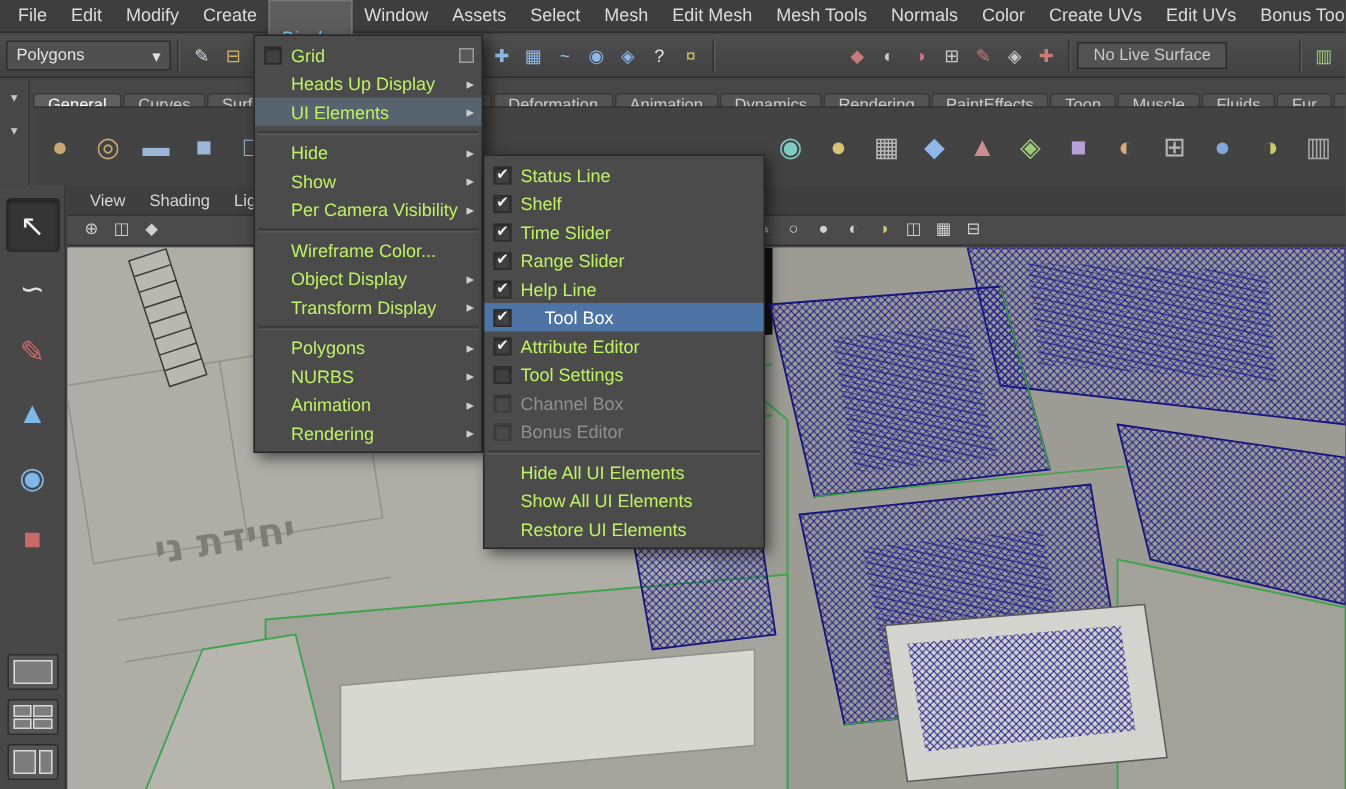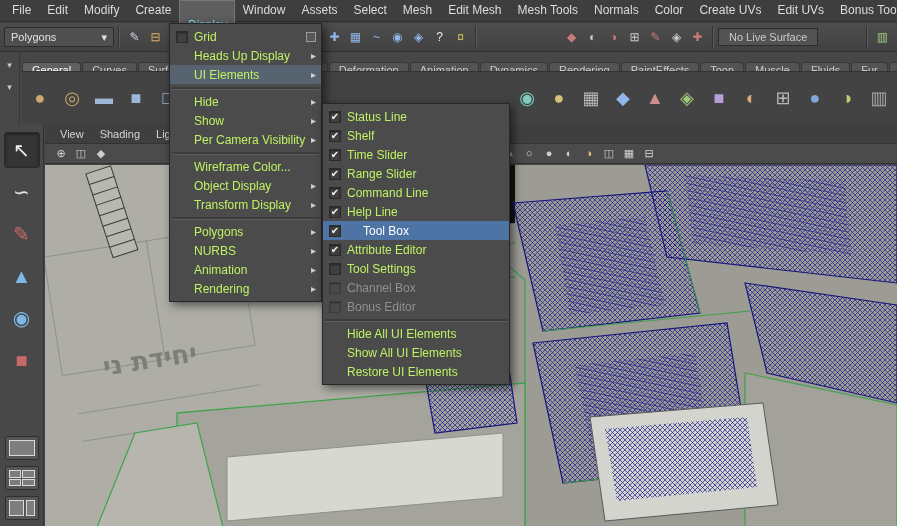--- a/index.html
+++ b/index.html
@@ -629,38 +629,32 @@
 
       </div>
       <div class="menu-row f-checked">
         <span class="mi-check"></span>
         <span class="mi-label">Range Slider</span>
         <span class="mi-arrow"></span>
 
       </div>
       <div class="menu-row f-checked">
         <span class="mi-check"></span>
-        <span class="mi-label">Command Line</span>
+        <span class="mi-label">Help Line</span>
+        <span class="mi-arrow"></span>
+
+      </div>
+      <div class="menu-row f-checked f-highlighted">
+        <span class="mi-check"></span>
+        <span class="mi-label">Tool Box</span>
         <span class="mi-arrow"></span>
 
       </div>
       <div class="menu-row f-checked">
         <span class="mi-check"></span>
-        <span class="mi-label">Help Line</span>
-        <span class="mi-arrow"></span>
-
-      </div>
-      <div class="menu-row f-checked f-highlighted">
-        <span class="mi-check"></span>
-        <span class="mi-label">Tool Box</span>
-        <span class="mi-arrow"></span>
-
-      </div>
-      <div class="menu-row f-checked">
-        <span class="mi-check"></span>
         <span class="mi-label">Attribute Editor</span>
         <span class="mi-arrow"></span>
 
       </div>
       <div class="menu-row f-unchecked">
         <span class="mi-check"></span>
         <span class="mi-label">Tool Settings</span>
         <span class="mi-arrow"></span>
 
       </div>

